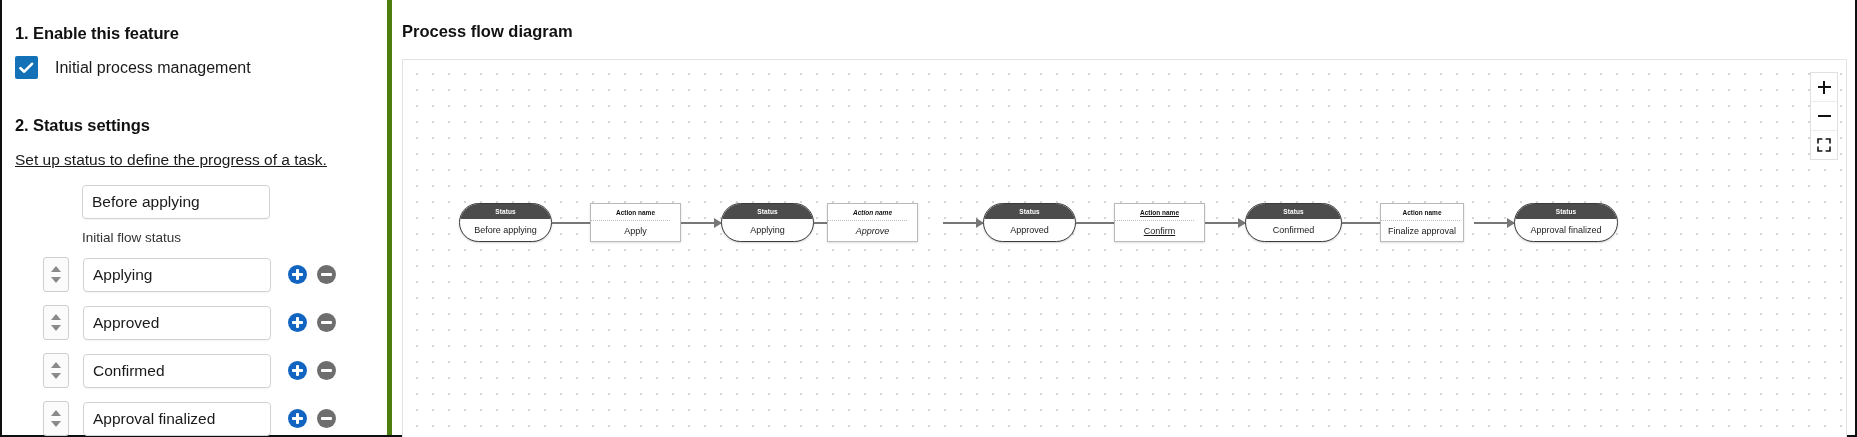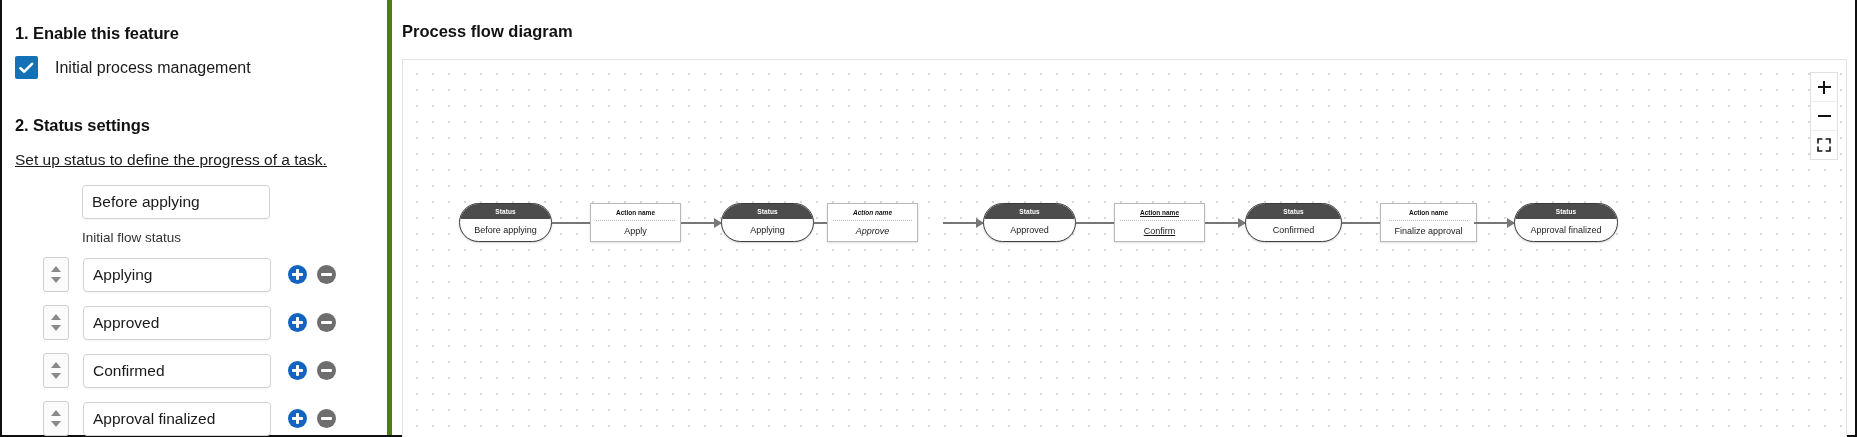--- a/index.html
+++ b/index.html
@@ -245,21 +245,20 @@
   
   .action-node {
     width: 91px;
     height: 39px;
     background: #ffffff;
     border: 1px solid #b9b9b9;
     box-sizing: border-box;
     box-shadow: 0 1px 2px rgba(0,0,0,0.12);
     display: flex;
     flex-direction: column;
-    align-items: center;
   }
   .action-node .hdr {
     height: 16px;
     display: flex;
     align-items: center;
     justify-content: center;
     font-size: 6.5px;
     font-weight: bold;
     color: #111111;
   }
@@ -479,21 +478,21 @@
         <div class="connector" style="left:802px; width:40px;">
           <span class="head"></span>
         </div>
 
         <div class="node status-node" style="left:842px; width:97px;">
           <div class="hdr">Status</div>
           <div class="body">Confirmed</div>
         </div>
         <div class="connector" style="left:939px; width:38px;"></div>
 
-        <div class="node action-node" style="left:977px; width:97px;">
+        <div class="node action-node" style="left:977px; width:84px;">
           <div class="hdr">Action name</div>
           <div class="sep"></div>
           <div class="body">Finalize approval</div>
         </div>
         <div class="connector" style="left:1071px; width:40px;">
           <span class="head"></span>
         </div>
 
         <div class="node status-node" style="left:1111px; width:104px;">
           <div class="hdr">Status</div>

